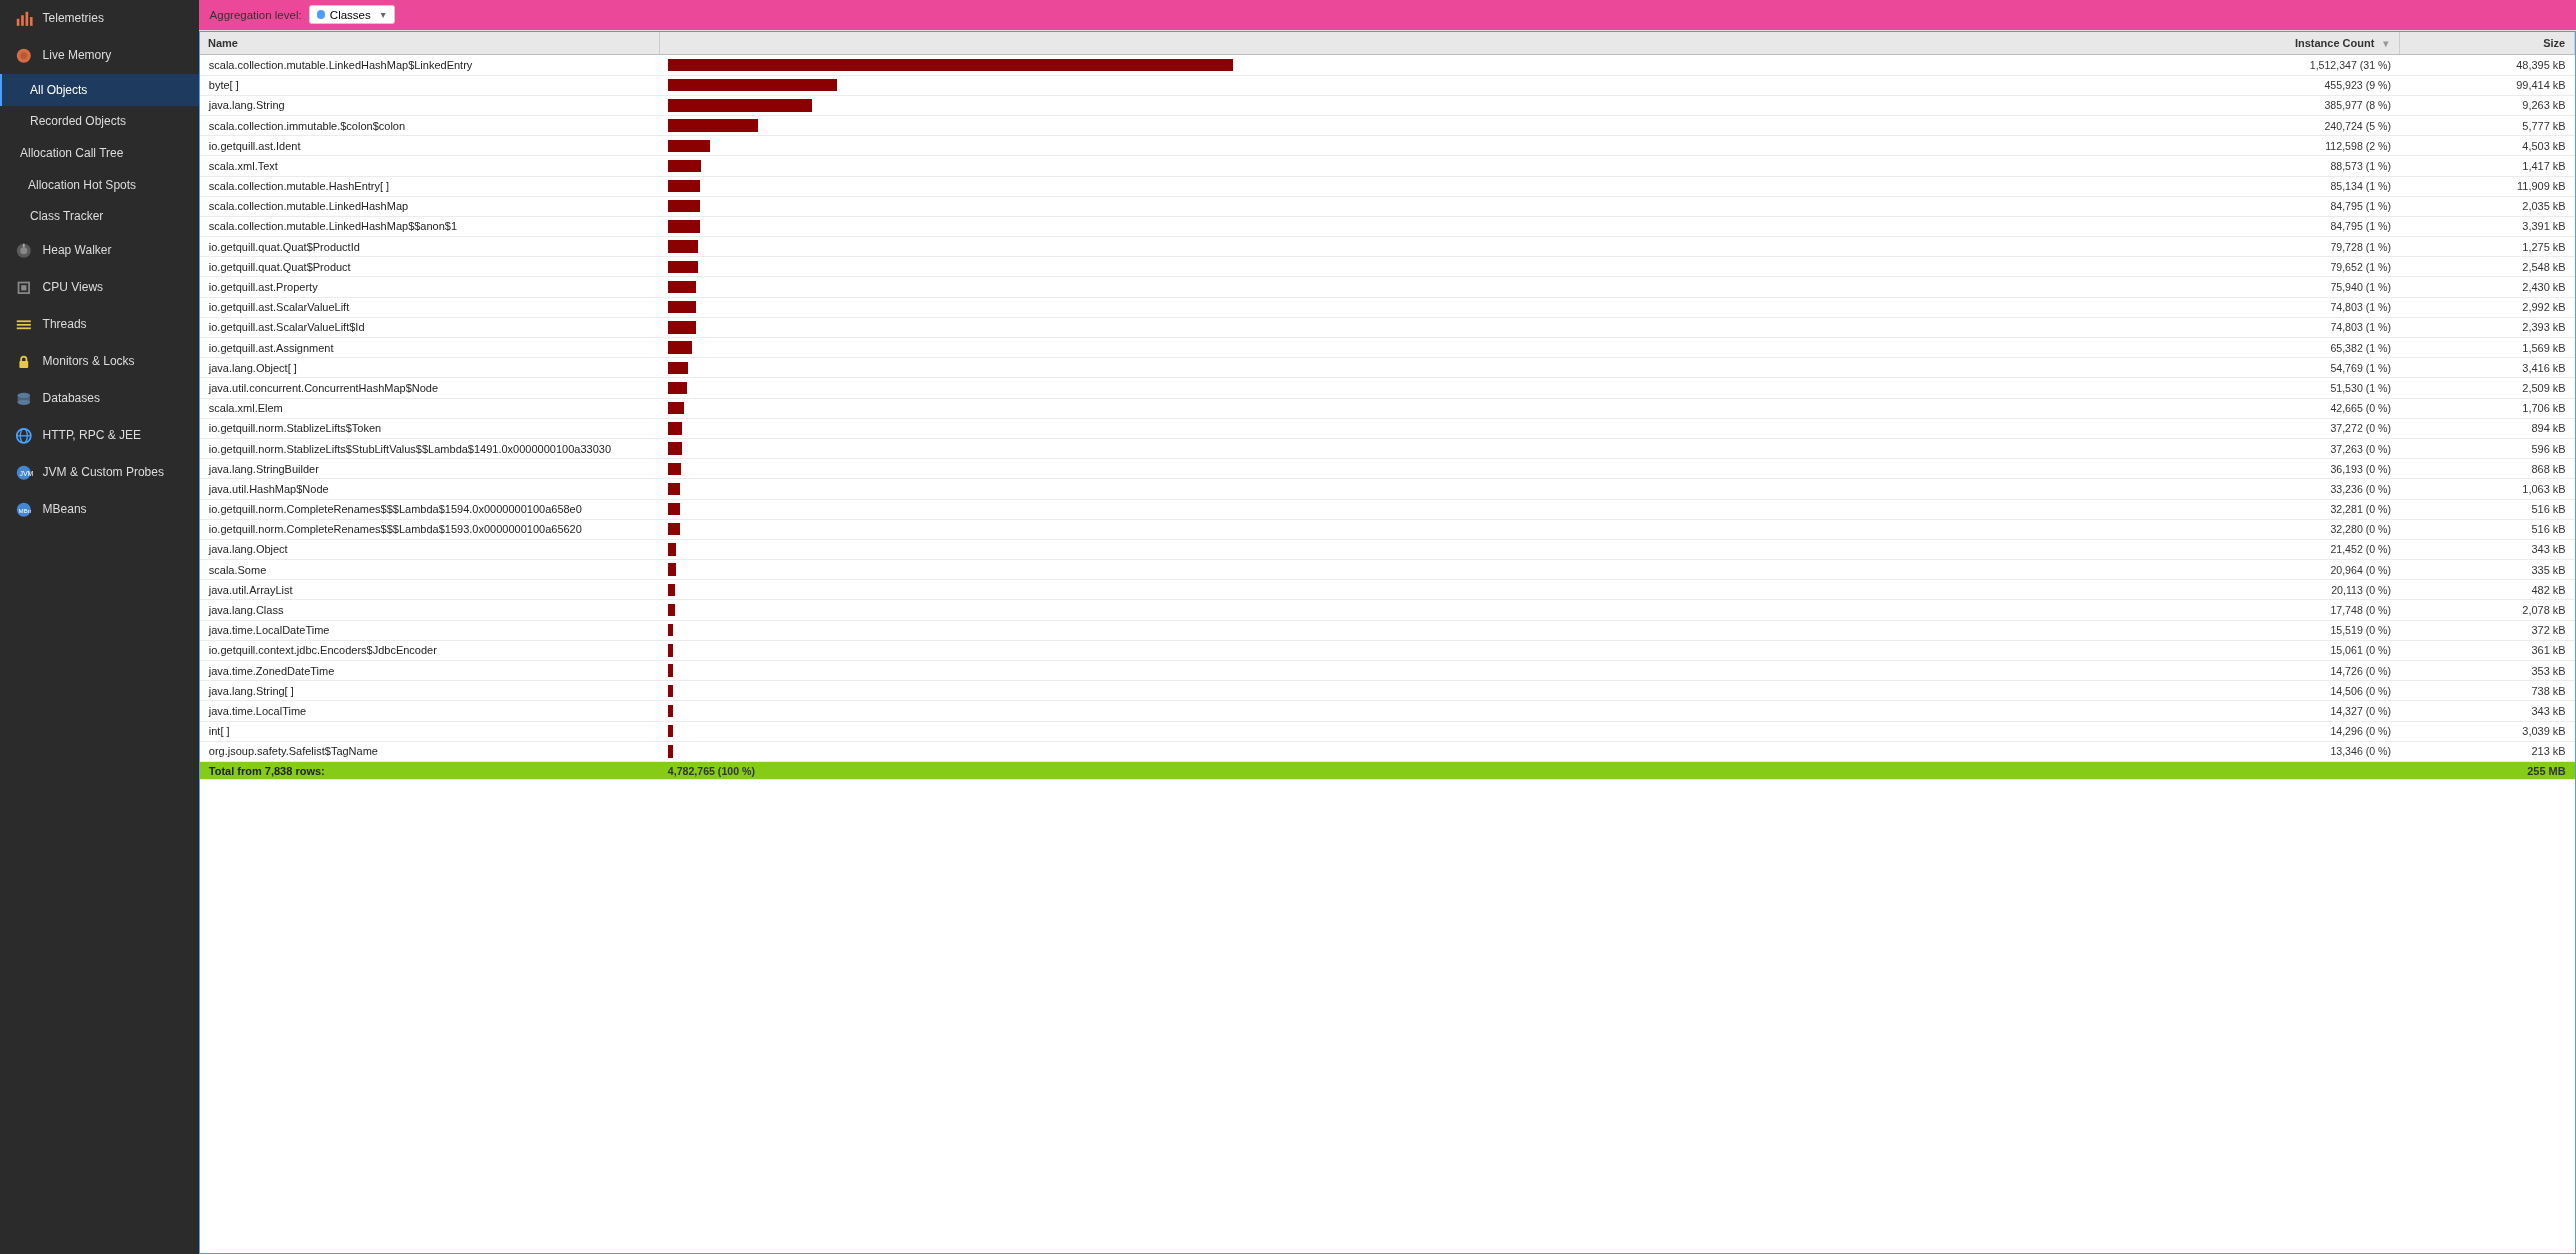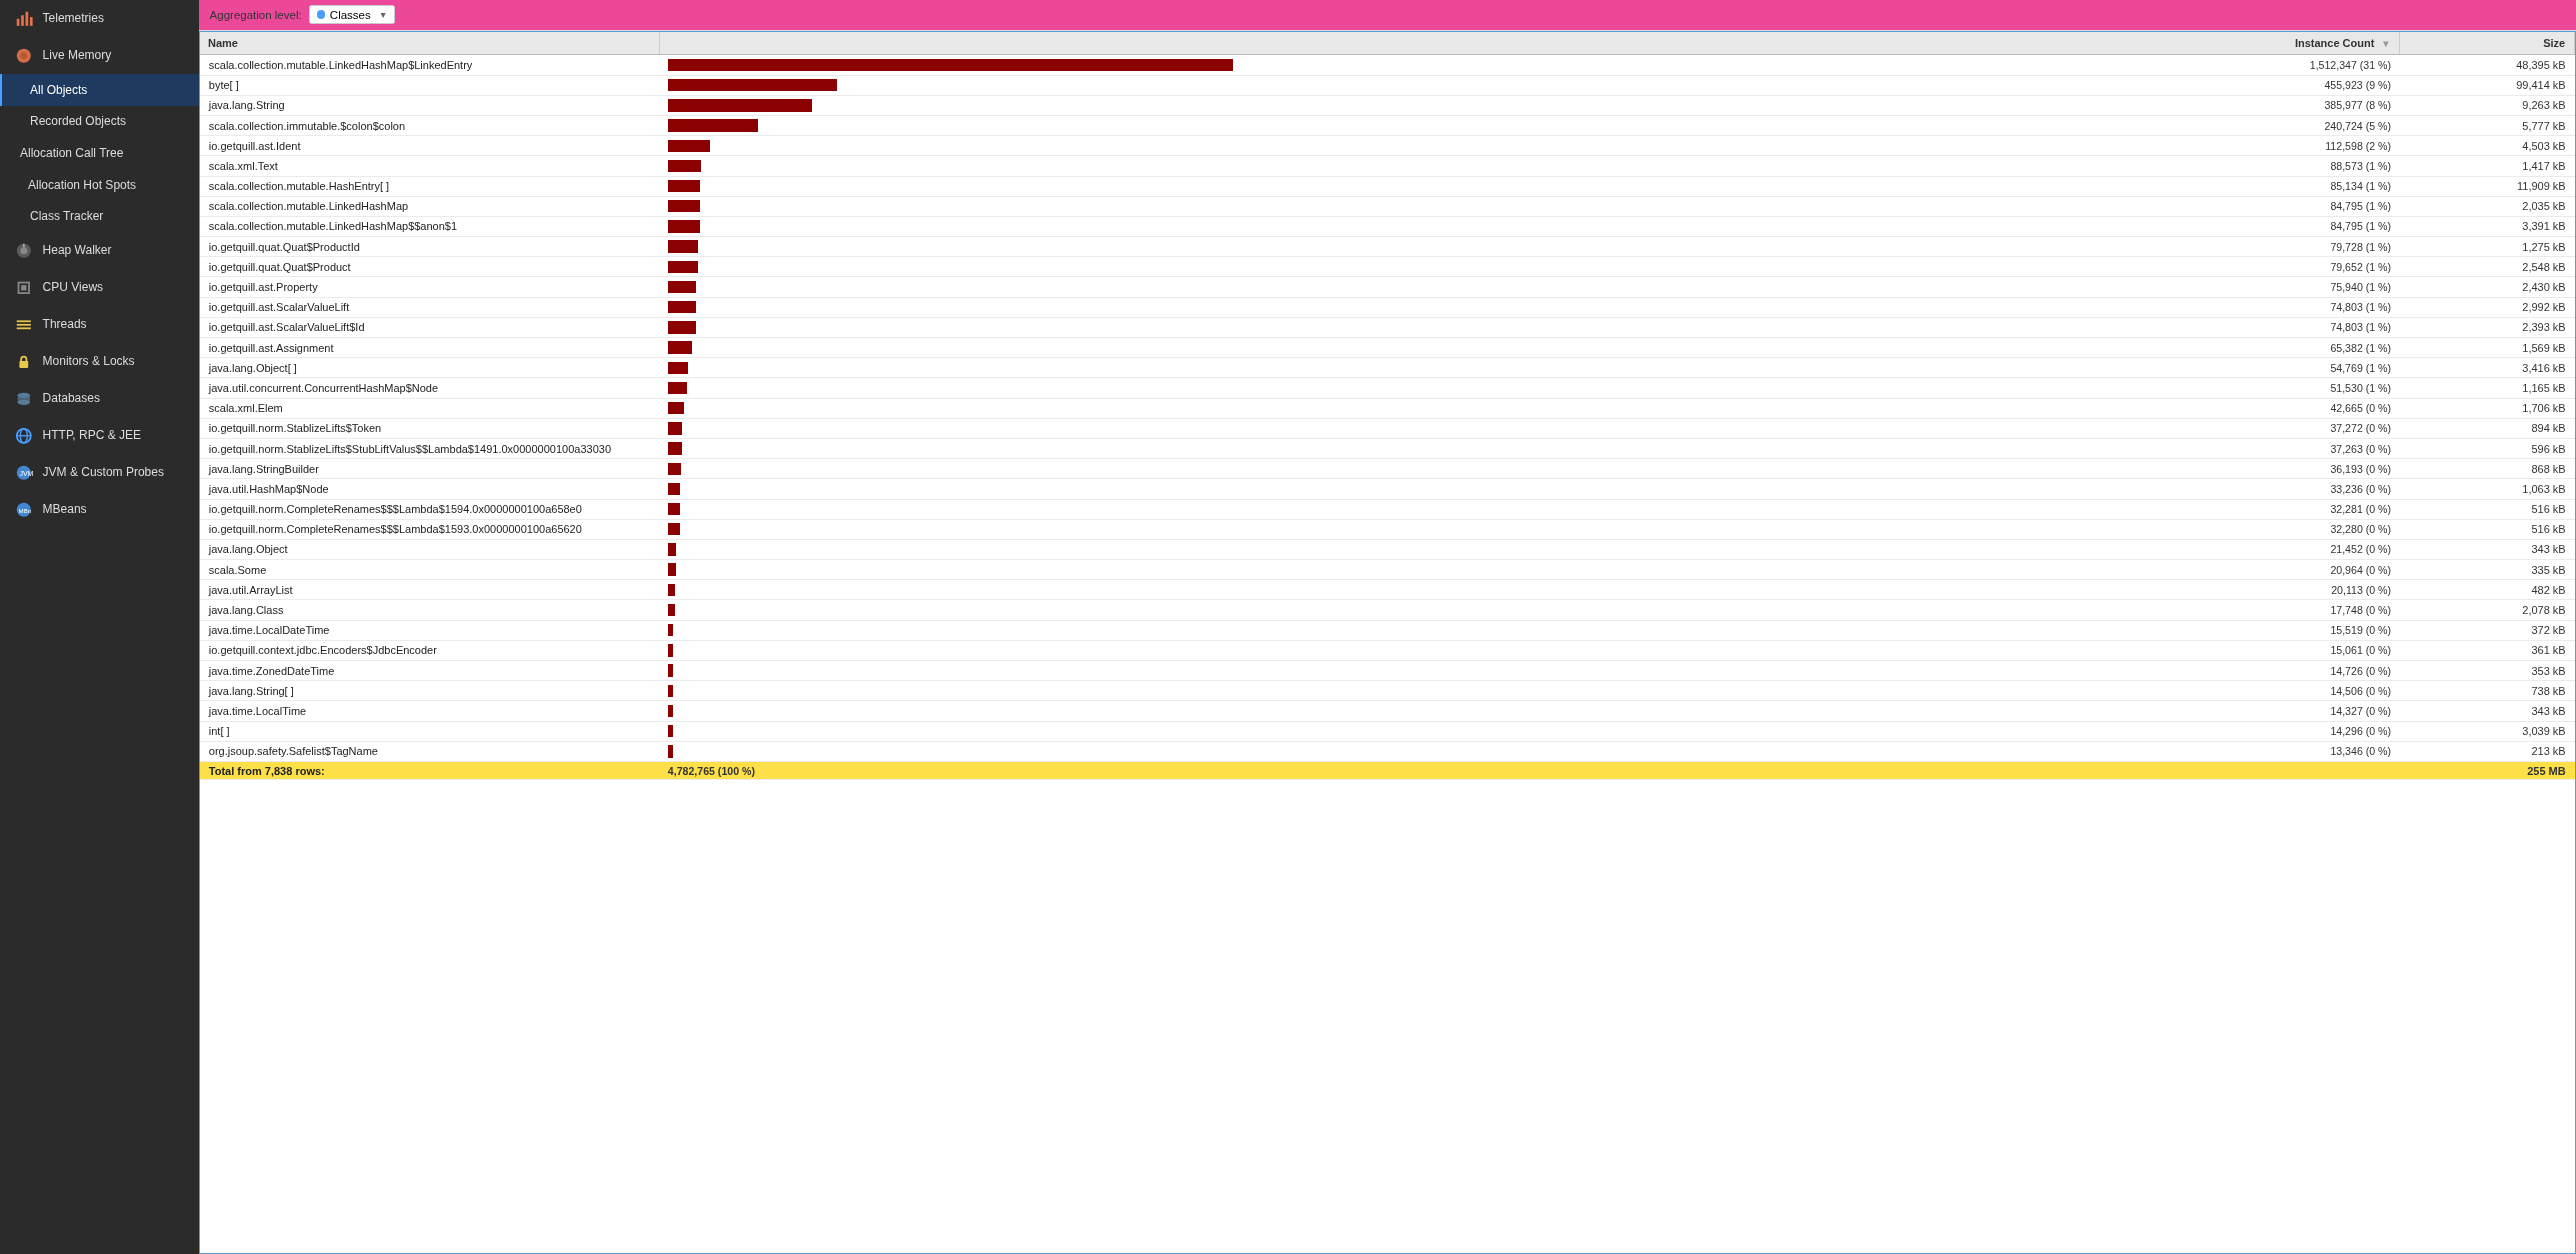--- a/index.html
+++ b/index.html
@@ -93,21 +93,21 @@
       font-weight: 600;
       color: #333;
       white-space: nowrap;
     }
     thead th.col-name { width: 459px; padding-left: 8px; }
     thead th.col-count { text-align: right; }
     thead th.col-size { text-align: right; }
     thead th .sort-icon { color: #999; margin-left: 3.5px; font-size: 9.7px; }
 
     tbody tr { border-bottom: 0.9px solid #ebebeb; }
-    tbody tr.total-row { background: #fde047; font-weight: bold; border-top: 1.8px solid #bbb; border-radius: 8px; }
+    tbody tr.total-row { background: #84cc16; font-weight: bold; border-top: 1.8px solid #bbb; border-radius: 8px; }
 
     td { padding: 2.6px 8.8px; white-space: nowrap; }
     td.col-name { color: #222; }
     td.col-count { position: relative; }
     td.col-size { text-align: right; color: #333; }
 
     .bar-cell {
       display: flex;
       align-items: center;
       gap: 5.3px;
@@ -488,21 +488,21 @@
           <tr>
             <td class="col-name">java.util.concurrent.ConcurrentHashMap$Node</td>
             <td class="col-count">
               <div class="bar-cell">
                 <div class="bar-wrap">
                   <span class="bar-fill" style="width: 19px;"></span>
                 </div>
                 <span class="bar-label">51,530 (1 %)</span>
               </div>
             </td>
-            <td class="col-size">1,165 kB</td>
+            <td class="col-size">2,509 kB</td>
           </tr>
           <tr>
             <td class="col-name">scala.xml.Elem</td>
             <td class="col-count">
               <div class="bar-cell">
                 <div class="bar-wrap">
                   <span class="bar-fill" style="width: 16px;"></span>
                 </div>
                 <span class="bar-label">42,665 (0 %)</span>
               </div>

